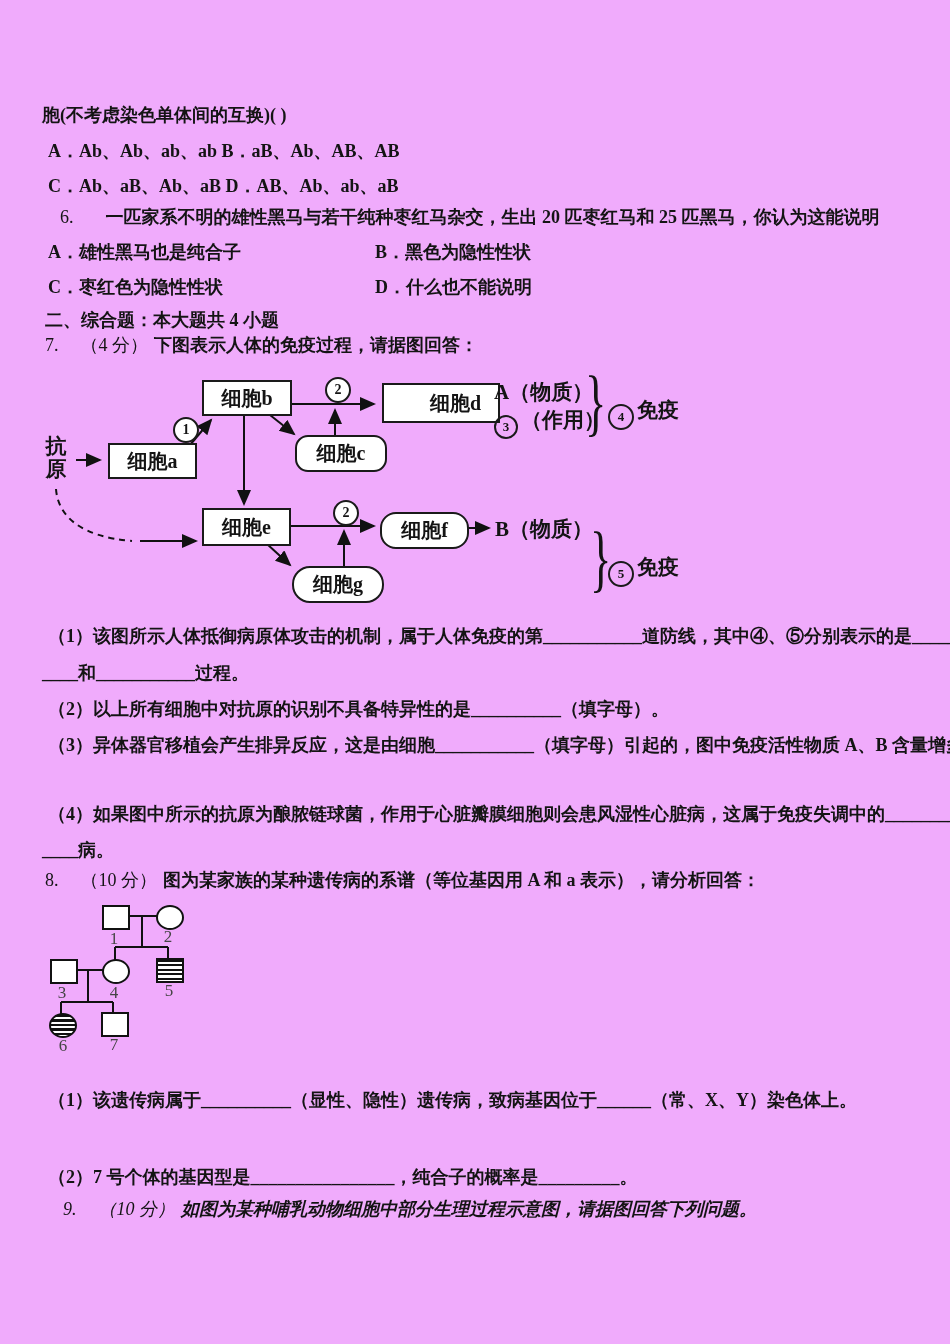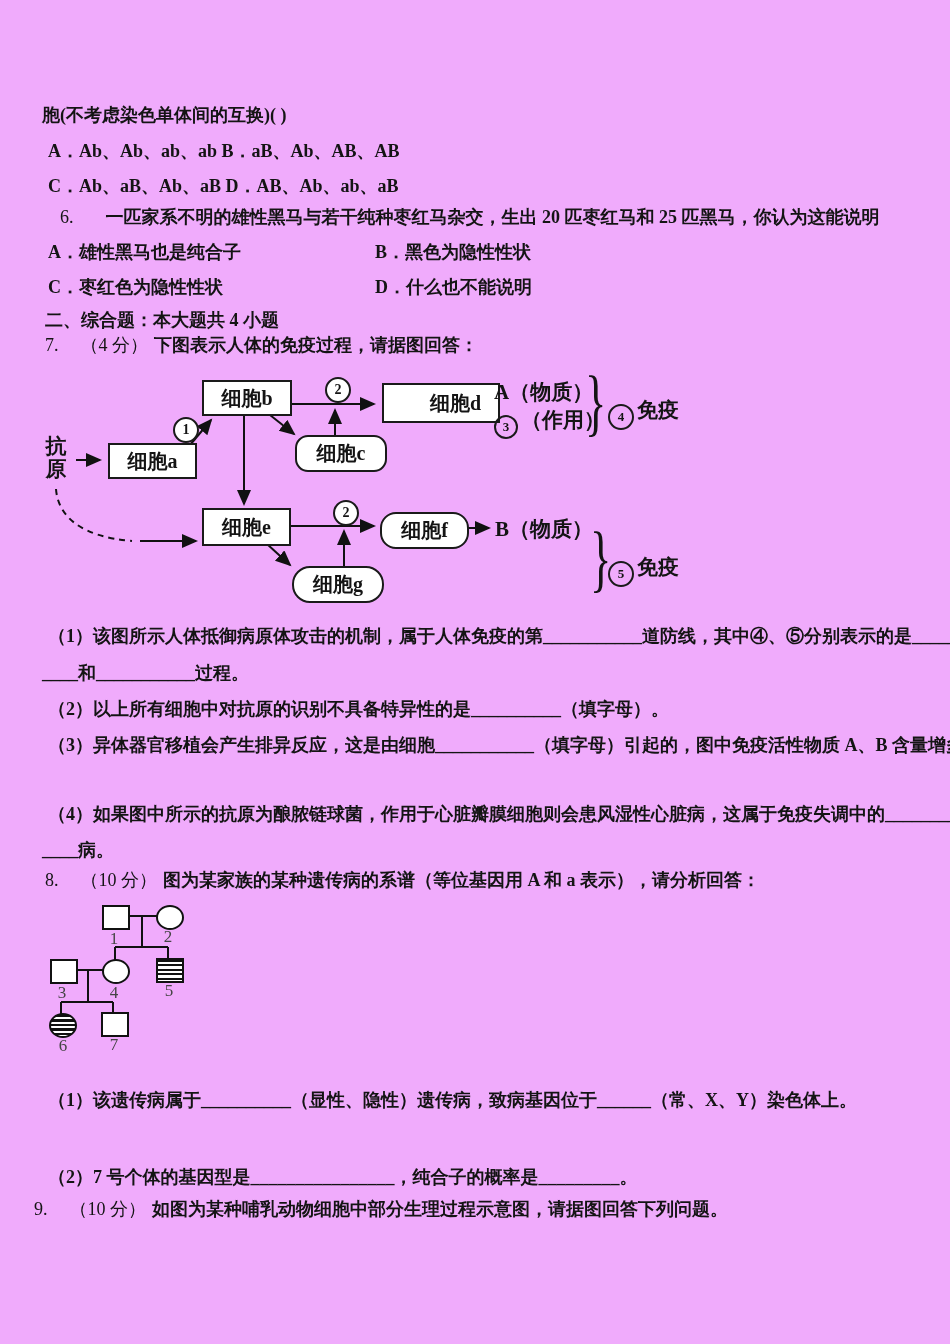--- a/index.html
+++ b/index.html
@@ -145,17 +145,17 @@
     <div class="plab" style="left:10px;top:85px;">3</div>
     <div class="plab" style="left:62px;top:85px;">4</div>
     <div class="plab" style="left:117px;top:83px;">5</div>
     <div class="plab" style="left:11px;top:138px;">6</div>
     <div class="plab" style="left:62px;top:137px;">7</div>
   </div>
 
   <div class="ln" style="top:1088px;left:48px;">（1）该遗传病属于__________（显性、隐性）遗传病，致病基因位于______（常、X、Y）染色体上。</div>
   <div class="ln" style="top:1123px;left:48px;margin-top:42px;">（2）7 号个体的基因型是________________，纯合子的概率是_________。</div>
 
-  <div class="ln" style="top:1197px;left:34px;">
+  <div class="ln" style="top:1197px;left:63px;font-style:italic;">
     <span class="qnum">9.</span><span class="qscore">（10 分）</span><span>如图为某种哺乳动物细胞中部分生理过程示意图，请据图回答下列问题。</span>
   </div>
 
 </div>
 
 </body></html>

